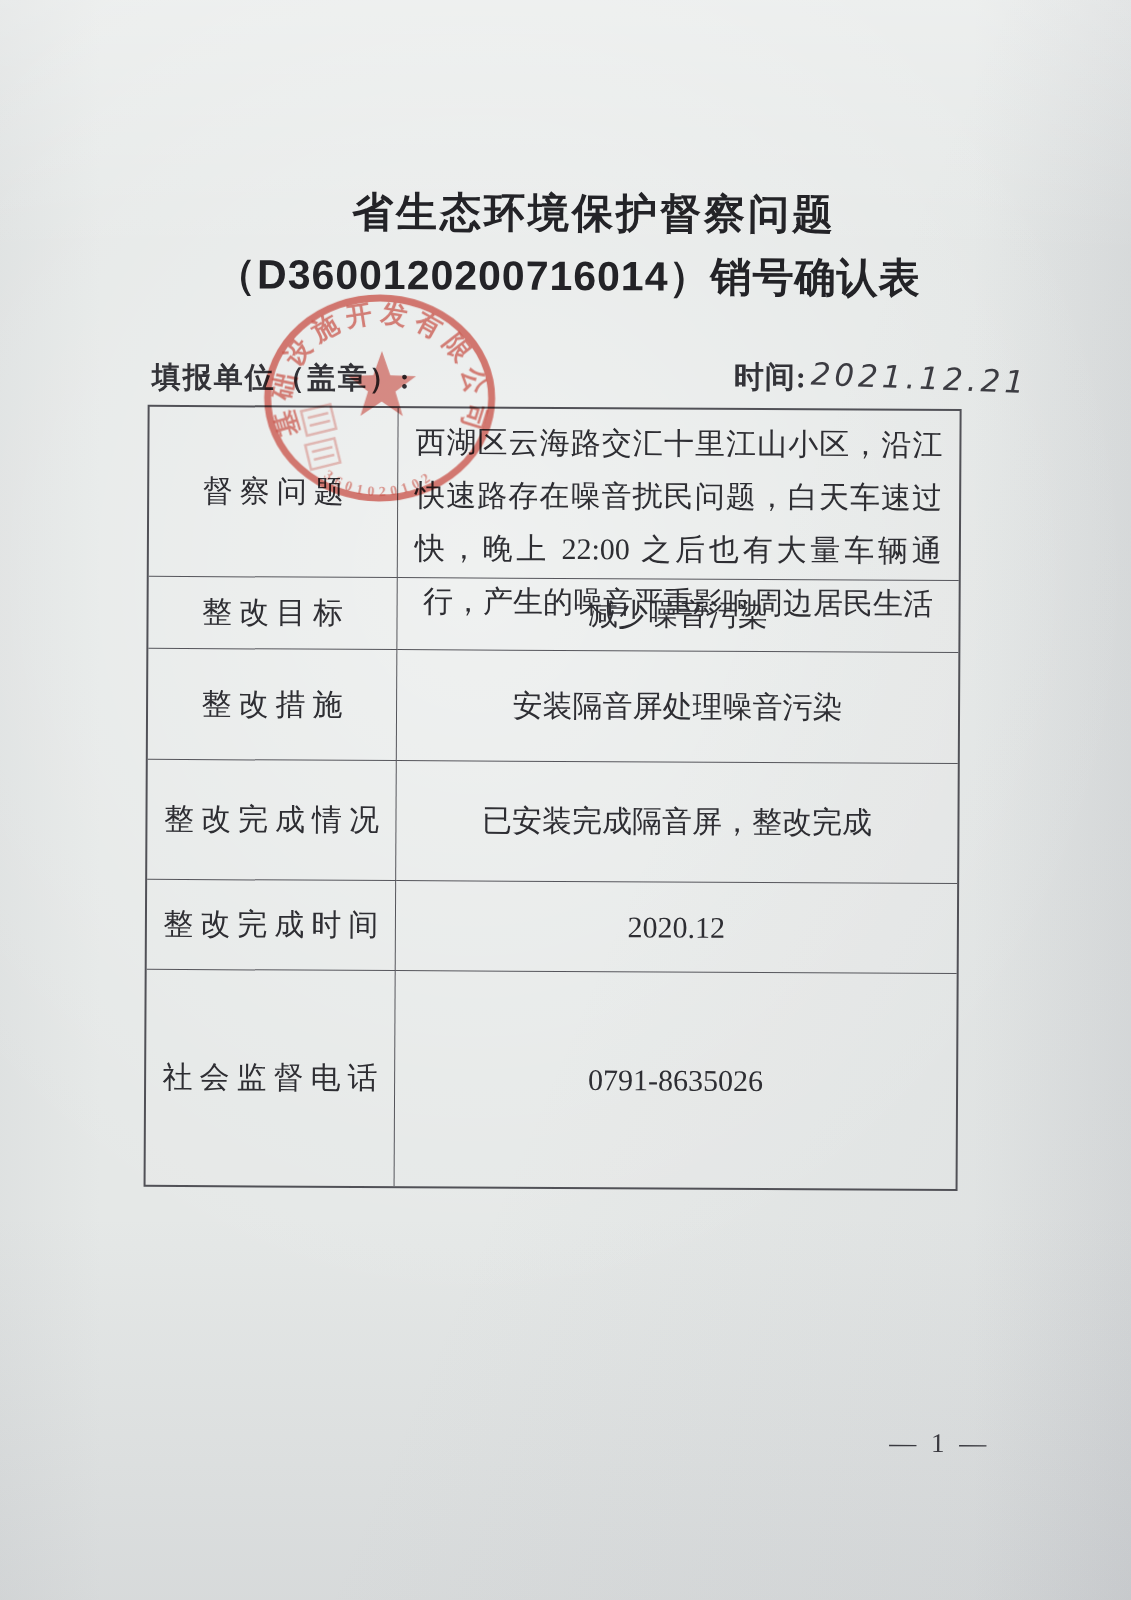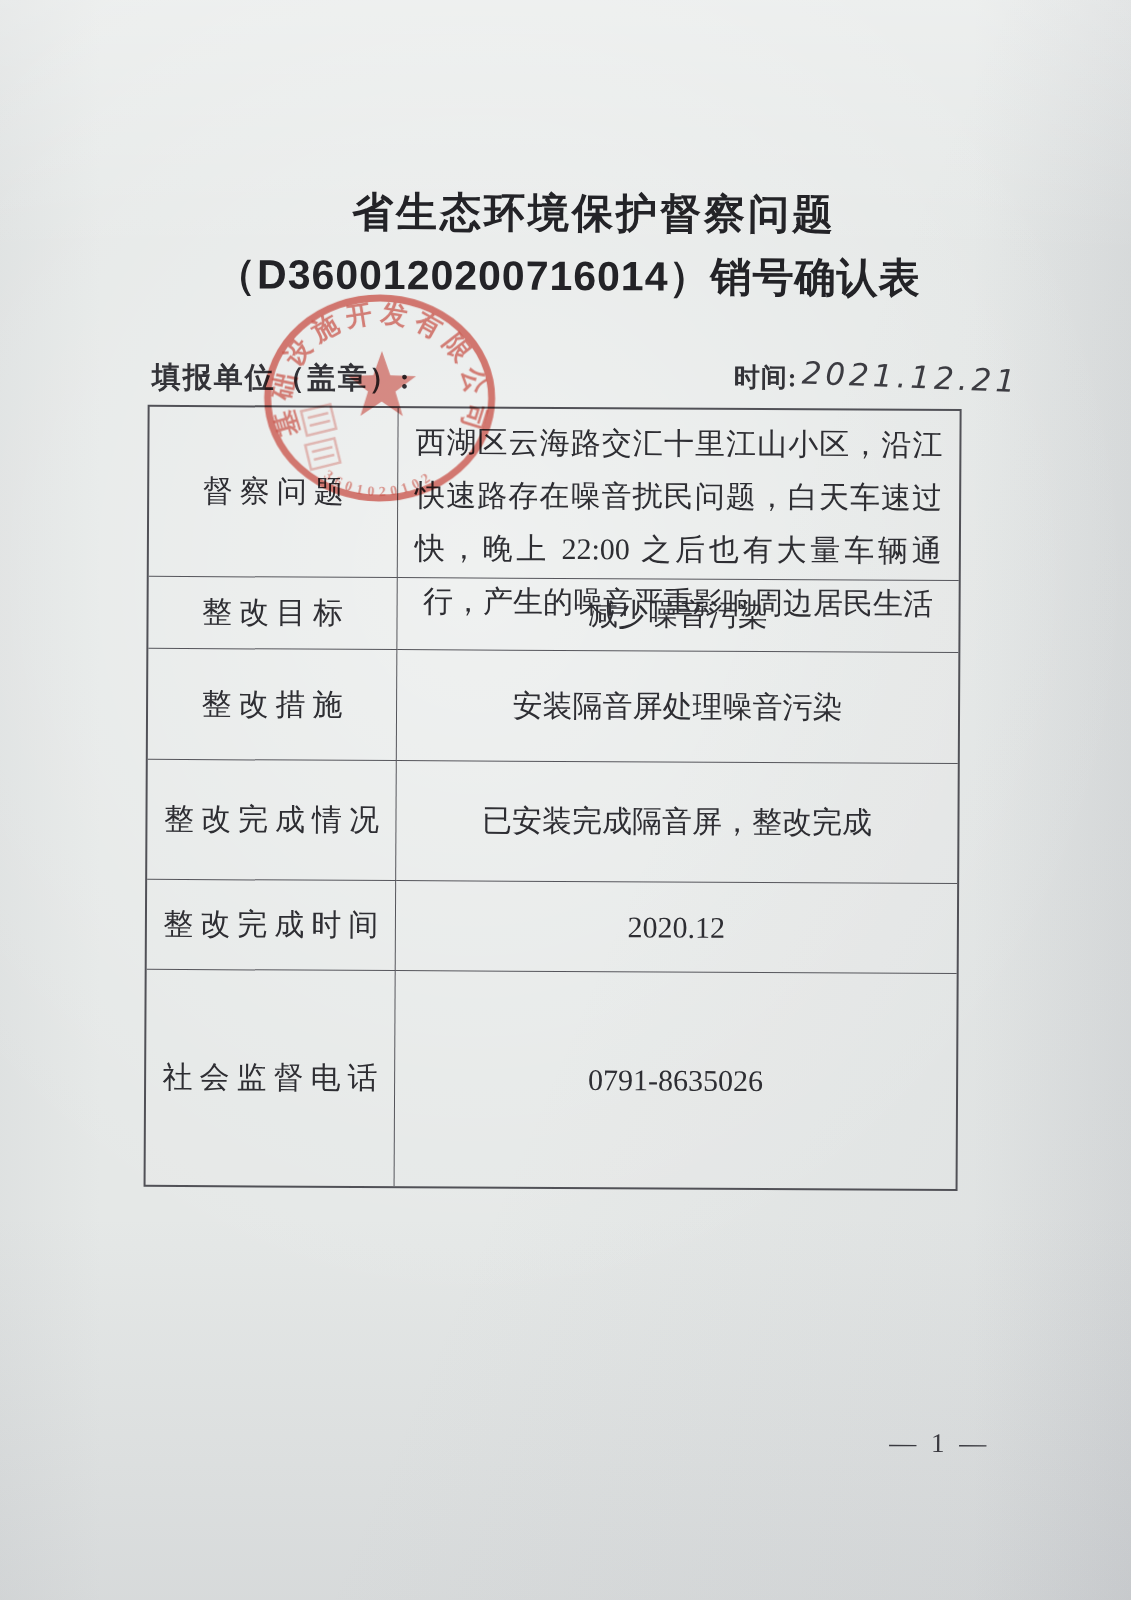--- a/index.html
+++ b/index.html
@@ -35,21 +35,21 @@
     font-family:"Liberation Sans","DejaVu Sans",sans-serif;
     font-weight:700;font-size:41px;letter-spacing:1px;color:#232327;
   }
   .unit-label{
     position:absolute;top:360px;left:150px;
     font-size:29px;letter-spacing:2px;font-weight:600;color:#333338;
   }
   .time-line{
     position:absolute;top:356px;left:732px;white-space:nowrap;
   }
-  .time-label{font-size:26px;font-weight:600;color:#333338;letter-spacing:1px;}
+  .time-label{font-size:30px;font-weight:600;color:#333338;letter-spacing:1px;}
   .time-value{
     display:inline-block;
     font-family:"DejaVu Sans",sans-serif;
     font-style:italic;font-size:31px;letter-spacing:4px;color:#3c3c42;
     transform:rotate(2deg) translateY(1px);
   }
   .table{
     position:absolute;left:146px;top:407px;width:814px;
     display:grid;
     grid-template-columns:249px 1fr;

